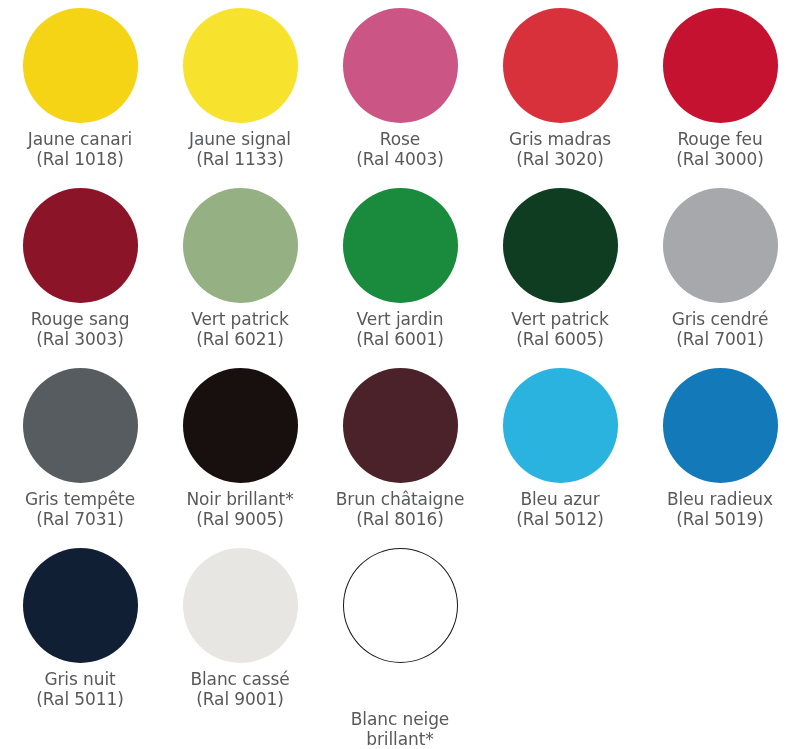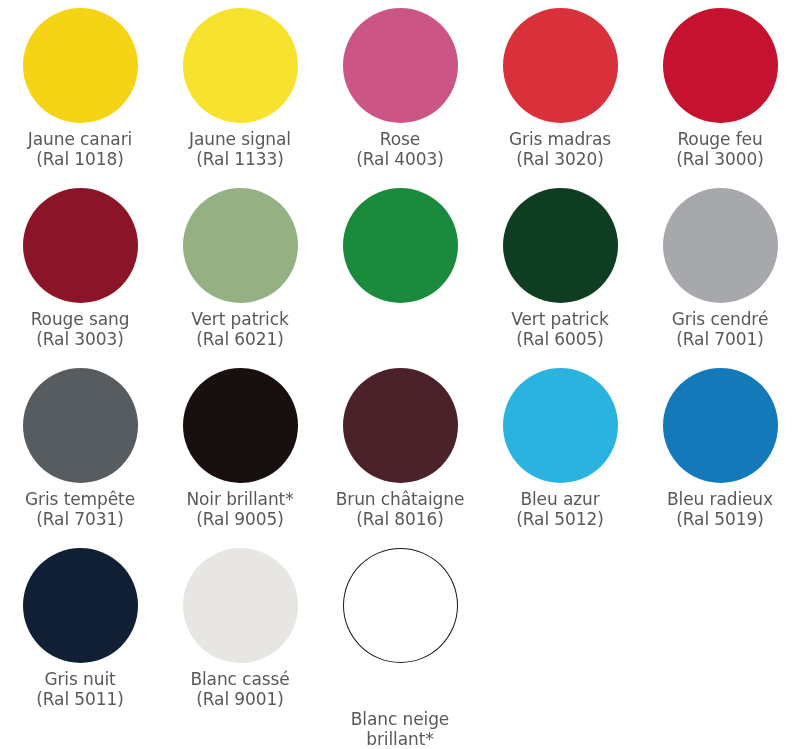--- a/index.html
+++ b/index.html
@@ -112,20 +112,24 @@
     </div>
     <div class="swatch-cell">
       <div class="swatch-disc" style="background: rgb(149, 177, 131);"></div>
       <div class="swatch-caption">
         <span class="swatch-name">Vert patrick</span>
         <span class="swatch-code">(Ral 6021)</span>
       </div>
     </div>
     <div class="swatch-cell">
       <div class="swatch-disc" style="background: rgb(26, 138, 60);"></div>
+      <div class="swatch-caption">
+        <span class="swatch-name">Vert jardin</span>
+        <span class="swatch-code">(Ral 6001)</span>
+      </div>
     </div>
     <div class="swatch-cell">
       <div class="swatch-disc" style="background: rgb(14, 61, 33);"></div>
       <div class="swatch-caption">
         <span class="swatch-name">Vert patrick</span>
         <span class="swatch-code">(Ral 6005)</span>
       </div>
     </div>
     <div class="swatch-cell">
       <div class="swatch-disc" style="background: rgb(166, 168, 171);"></div>

